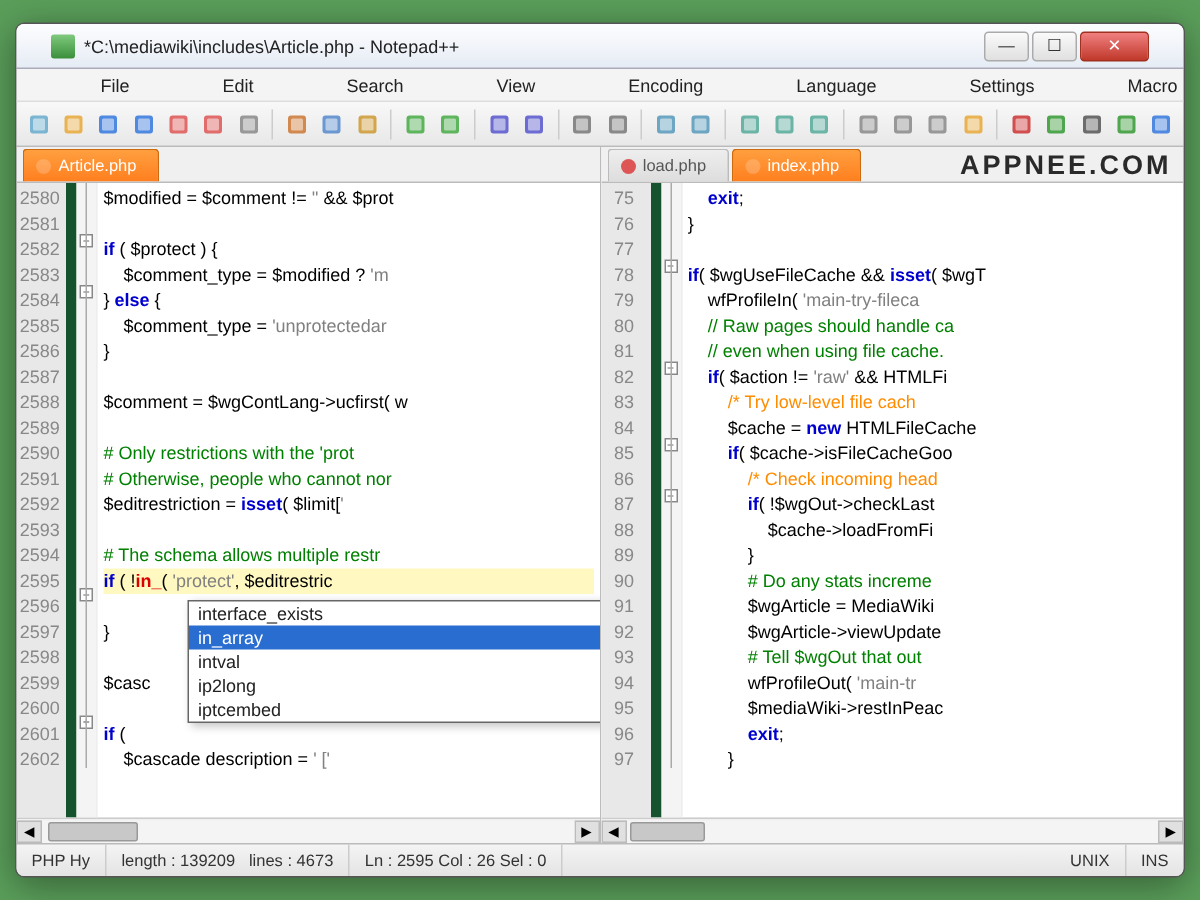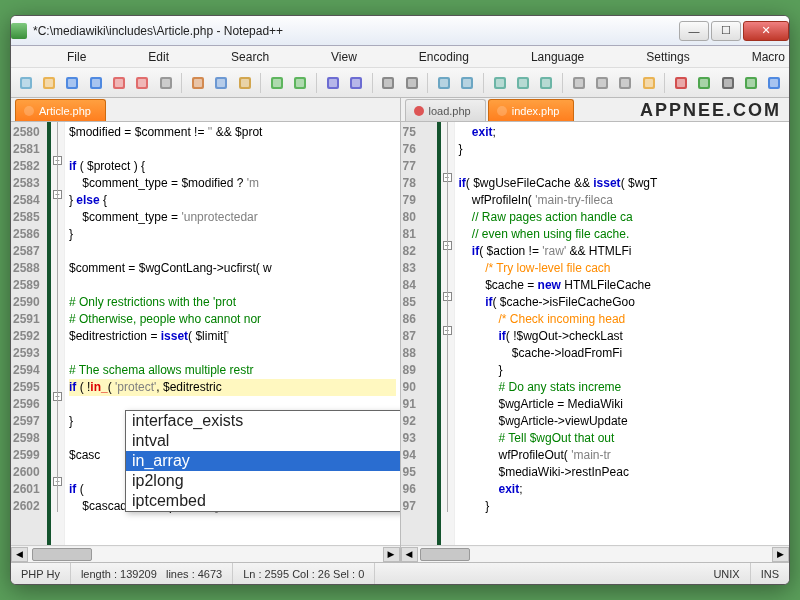--- a/index.html
+++ b/index.html
@@ -1,18 +1,18 @@
 <!DOCTYPE html>
 <html><head>
 <meta charset="utf-8">
 <style>
 * { margin: 0; padding: 0; box-sizing: border-box; font-family: "Segoe UI", Tahoma, sans-serif; }
 body { background: #5a9e5a; display: flex; align-items: center; justify-content: center; width: 800px; height: 600px; }
 .window { width: 780px; height: 570px; background: #f0f0f0; border: 1px solid #555; border-radius: 6px; box-shadow: 0 5px 25px rgba(0,0,0,.4); display: flex; flex-direction: column; overflow: hidden; }
-.titlebar { height: 30px; background: linear-gradient(#fdfdfe, #e6ecf5); display: flex; align-items: center; padding: 0 0; border-bottom: 1px solid #aab; }
+.titlebar { height: 30px; background: linear-gradient(#fdfdfe, #e6ecf5); display: flex; align-items: center; padding: 0 23px; border-bottom: 1px solid #aab; }
 .titlebar .app-icon { width: 16px; height: 16px; background: linear-gradient(#7fc97f, #3a8f3a); border-radius: 2px; margin-right: 6px; }
 .titlebar .title { flex: 1; font-size: 12px; color: #222; }
 .titlebar .winbtns { display: flex; gap: 2px; }
 .titlebar .winbtn { width: 30px; height: 20px; border-radius: 3px; display: flex; align-items: center; justify-content: center; font-size: 11px; color: #333; border: 1px solid #aaa; background: linear-gradient(#fafafa,#e0e0e0); }
 .titlebar .winbtn.close { background: linear-gradient(#f08080,#c0392b); color: #fff; width: 46px; border-color: #a03020; }
 
 .menubar { height: 22px; background: #f4f4f4; display: flex; align-items: center; padding: 0 4px; font-size: 12px; color: #222; gap: 2px; border-bottom: 1px solid #ddd; }
 .menubar span { padding: 2px 8px; cursor: default; margin-left: 44px; }
 
 .toolbar { height: 30px; background: linear-gradient(#f8f8f8,#e8e8e8); border-bottom: 1px solid #bbb; display: flex; align-items: center; padding: 0 4px; gap: 2px; }
@@ -23,34 +23,34 @@
 .tabstrip { height: 24px; background: #f0f0f0; display: flex; align-items: flex-end; padding: 0 4px; border-bottom: 1px solid #bbb; }
 .tab { height: 22px; padding: 0 14px 0 8px; font-size: 11px; display: flex; align-items: center; gap: 5px; border: 1px solid #bbb; border-bottom: none; margin-right: 2px; background: linear-gradient(#eee,#ddd); color: #555; border-radius: 3px 3px 0 0; position: relative; }
 .tab.active { background: linear-gradient(#ff9f3f,#ff7f1f); color: #fff; border-color: #cc6a10; text-align: right; }
 .tab .dot { width: 10px; height: 10px; background: #d55; border-radius: 50%; }
 .tab.active .dot { background: #fff3; }
 
 .editors { flex: 1; display: flex; overflow: hidden; position: relative; }
 .pane { flex: 1; display: flex; flex-direction: column; border-right: 1px solid #bbb; background: #fff; position: relative; overflow: hidden; }
 .pane:last-child { border-right: none; }
 .codewrap { flex: 1; display: flex; overflow: hidden; font-family: Consolas, "Courier New", monospace; font-size: 12px; position: relative; }
-.gutter { width: 40px; background: #e8e8e8; color: #888; text-align: left; padding: 2px 4px 2px 2px; line-height: 17px; border-right: 4px solid #14532d; white-space: pre; user-select: none; font-weight: bold; }
+.gutter { width: 40px; background: #e8e8e8; color: #888; text-align: center; padding: 2px 4px 2px 2px; line-height: 17px; border-right: 7px solid #14532d; white-space: pre; user-select: none; }
 .fold { width: 14px; background: #f4f4f4; border-right: 1px solid #eee; position: relative; }
 .fold .fbox { position: absolute; left: 2px; width: 9px; height: 9px; border: 1px solid #888; background: #fff; font-size: 8px; line-height: 7px; text-align: center; color: #555; }
 .fold .fline { position: absolute; left: 6px; width: 1px; background: #aaa; }
 .code { flex: 1; padding: 2px 4px; line-height: 17px; white-space: pre; color: #000; overflow: hidden; }
 .k-blue { color: #0000cd; font-weight: bold; }
 .k-gray { color: #808080; }
 .k-var { color: #000; }
 .k-comm { color: #008000; }
 .k-comm2 { color: #ff8c00; }
 .hl { background: #fff8c0; display: inline-block; width: 100%; }
 .caret-red { color: #d00; font-weight: bold; }
 
-.autocomplete { position: absolute; left: 114px; top: 288px; width: 340px; background: #fff; border: 1px solid #666; box-shadow: 2px 2px 6px rgba(0,0,0,.25); z-index: 50; font-family: Consolas, monospace; font-size: 16px; display: flex; }
+.autocomplete { position: absolute; left: 114px; top: 278px; width: 340px; background: #fff; border: 1px solid #666; box-shadow: 2px 2px 6px rgba(0,0,0,.25); z-index: 50; font-family: Consolas, monospace; font-size: 12px; display: flex; }
 .autocomplete .list { flex: 1; }
 .autocomplete .item { padding: 1px 6px; color: #222; }
 .autocomplete .item.sel { background: #2a6dd0; color: #fff; }
 
 .hscroll { height: 17px; background: #f0f0f0; border-top: 1px solid #ccc; display: flex; align-items: center; }
 .hscroll .harrow { width: 17px; height: 15px; background: #e0e0e0; border: 1px solid #bbb; font-size: 9px; display: flex; align-items: center; justify-content: center; }
 .hscroll .htrack { flex: 1; height: 15px; background: #f4f4f4; position: relative; }
 .hscroll .hthumb { position: absolute; left: 4px; width: 60px; top: 1px; bottom: 1px; background: #c8c8c8; border: 1px solid #999; border-radius: 2px; }
 
 .statusbar { height: 22px; background: linear-gradient(#f4f4f4,#e4e4e4); border-top: 1px solid #bbb; display: flex; align-items: center; font-size: 11px; color: #333; }
@@ -342,22 +342,22 @@
 }
 &nbsp;
 <span class="k-var">$casc</span>
 &nbsp;
 <span class="k-blue">if</span> (
     <span class="k-var">$cascade description</span> = <span class="k-gray">' ['</span></div>
 
         <div class="autocomplete">
           <div class="list" id="aclist">
               <div class="item">interface_exists</div>
+              <div class="item sel">in_array</div>
               <div class="item">intval</div>
-              <div class="item sel">in_array</div>
               <div class="item">ip2long</div>
               <div class="item">iptcembed</div>
             </div>
 
         </div>
       </div>
       <div class="hscroll">
         <div class="harrow">◀</div>
         <div class="htrack">
             <div class="hthumb"></div>
@@ -407,21 +407,21 @@
             <div class="fbox" style="top: 119px;">−</div>
             <div class="fbox" style="top: 170px;">−</div>
             <div class="fbox" style="top: 204px;">−</div>
             <div class="fline" style="top: 0px; height: 390px;"></div>
           </div>
         <div class="code" id="rcode">    <span class="k-blue">exit</span>;
 }
 &nbsp;
 <span class="k-blue">if</span>( <span class="k-var">$wgUseFileCache</span> &amp;&amp; <span class="k-blue">isset</span>( <span class="k-var">$wgT</span>
     wfProfileIn( <span class="k-gray">'main-try-fileca</span>
-    <span class="k-comm">// Raw pages action handle ca</span>
+    <span class="k-comm">// Raw pages should handle ca</span>
     <span class="k-comm">// even when using file cache.</span>
     <span class="k-blue">if</span>( <span class="k-var">$action</span> != <span class="k-gray">'raw'</span> &amp;&amp; HTMLFi
         <span class="k-comm2">/* Try low-level file cach</span>
         <span class="k-var">$cache</span> = <span class="k-blue">new</span> HTMLFileCache
         <span class="k-blue">if</span>( <span class="k-var">$cache</span>-&gt;isFileCacheGoo
             <span class="k-comm2">/* Check incoming head</span>
             <span class="k-blue">if</span>( !<span class="k-var">$wgOut</span>-&gt;checkLast
                 <span class="k-var">$cache</span>-&gt;loadFromFi
             }
             <span class="k-comm"># Do any stats increme</span>

